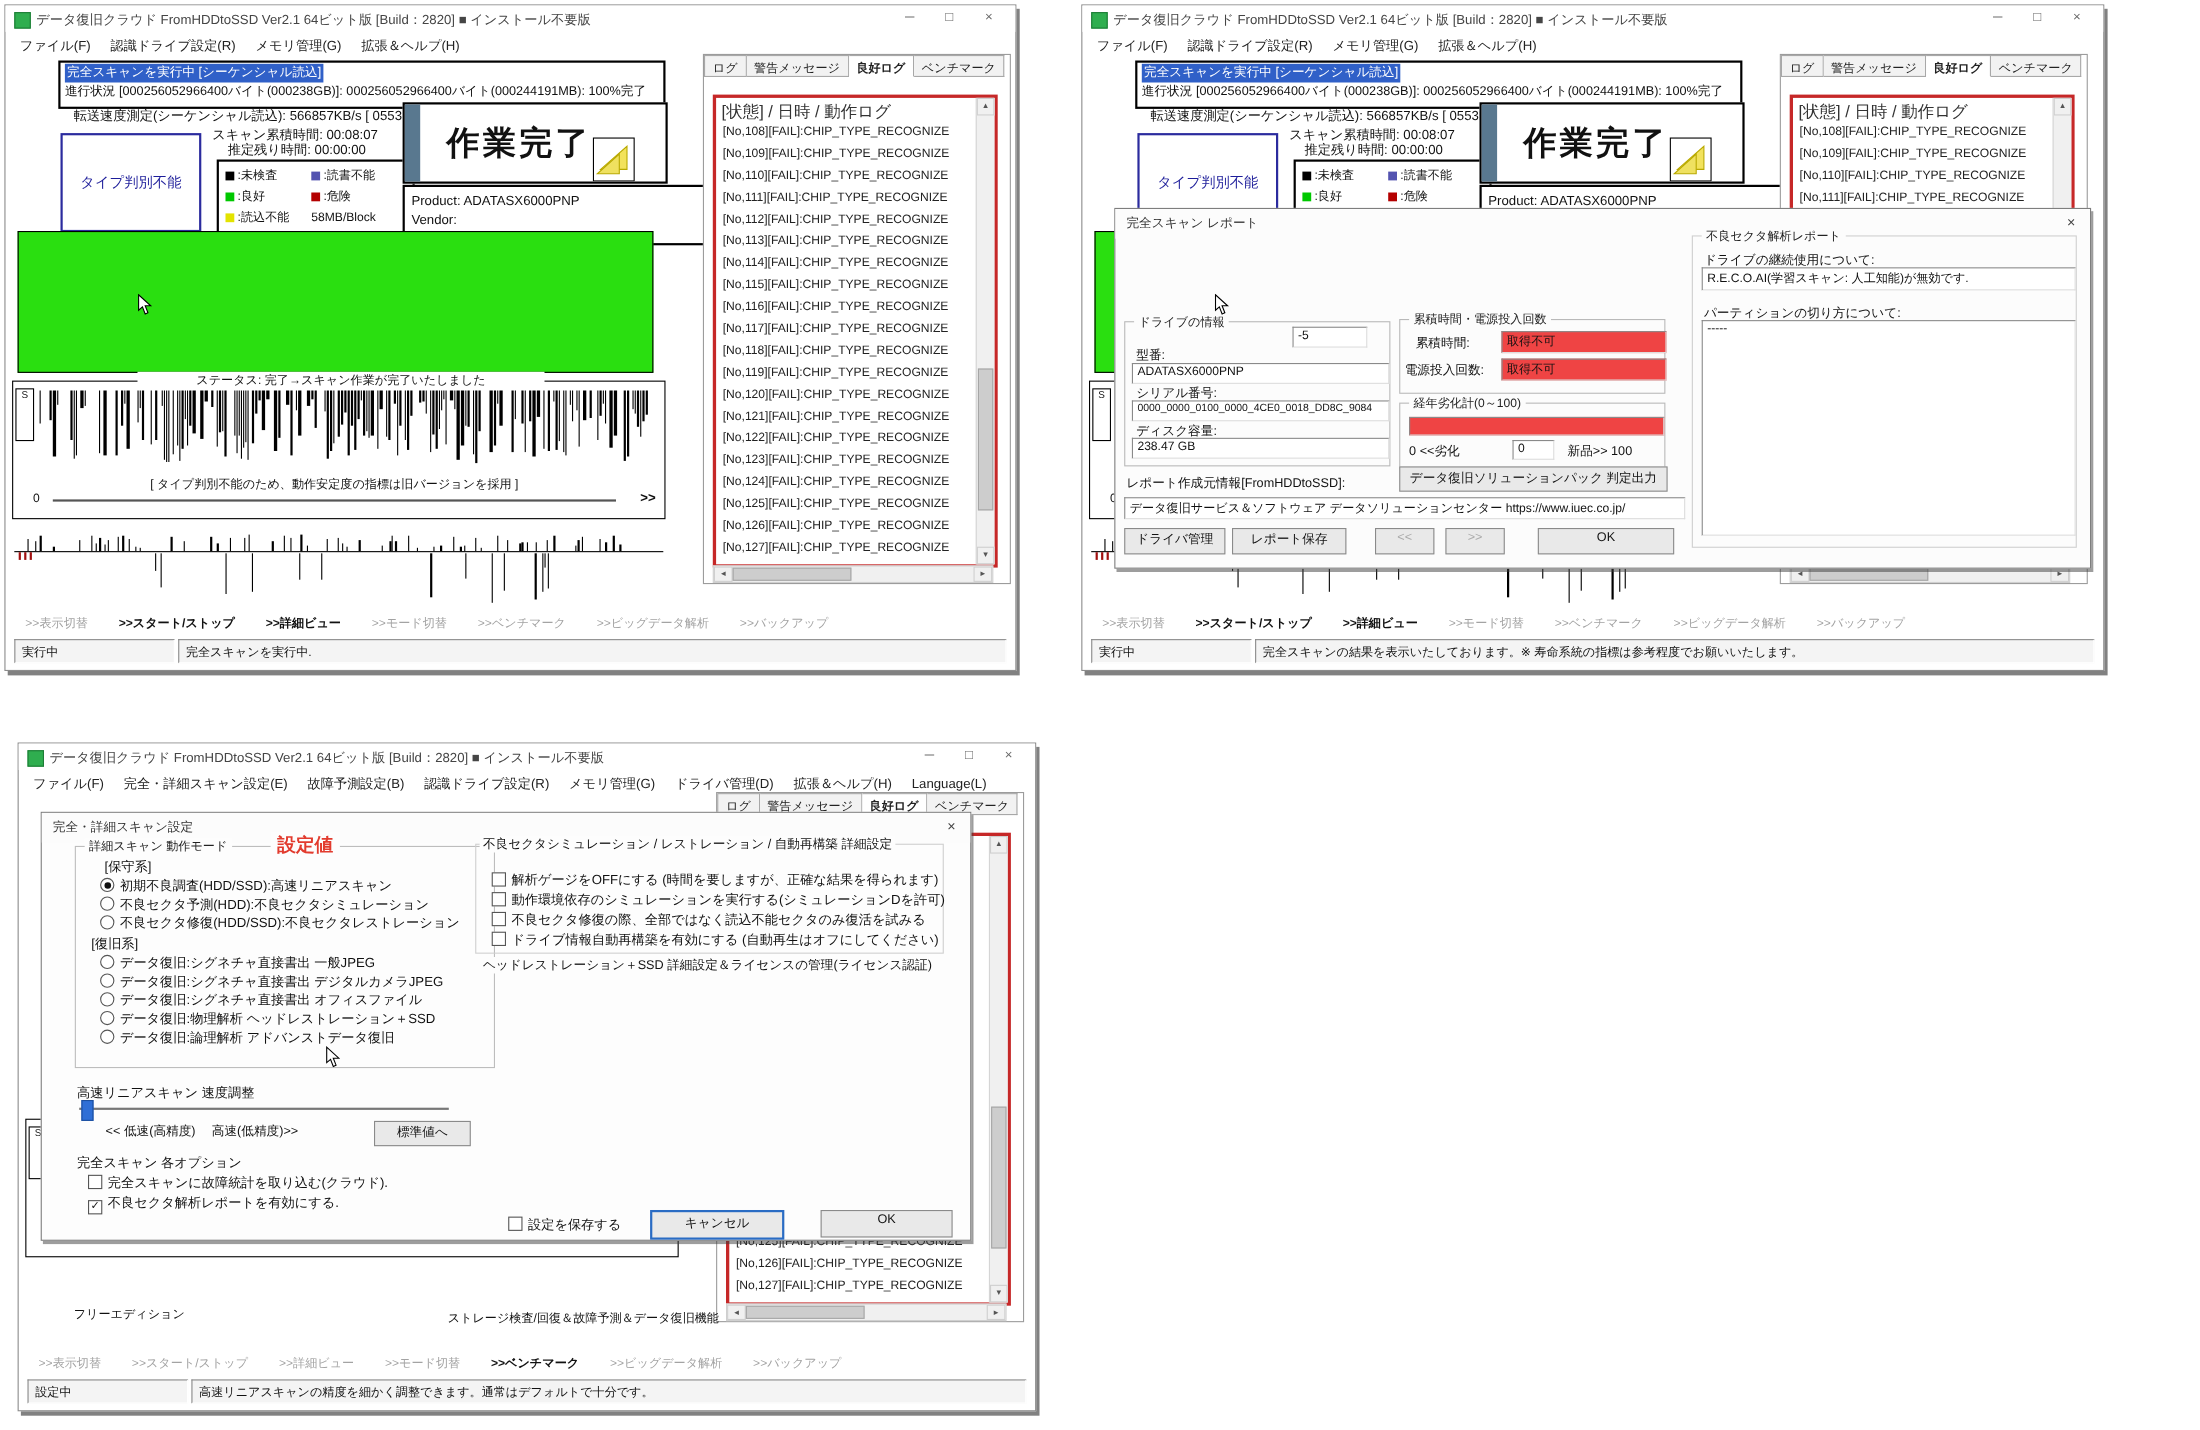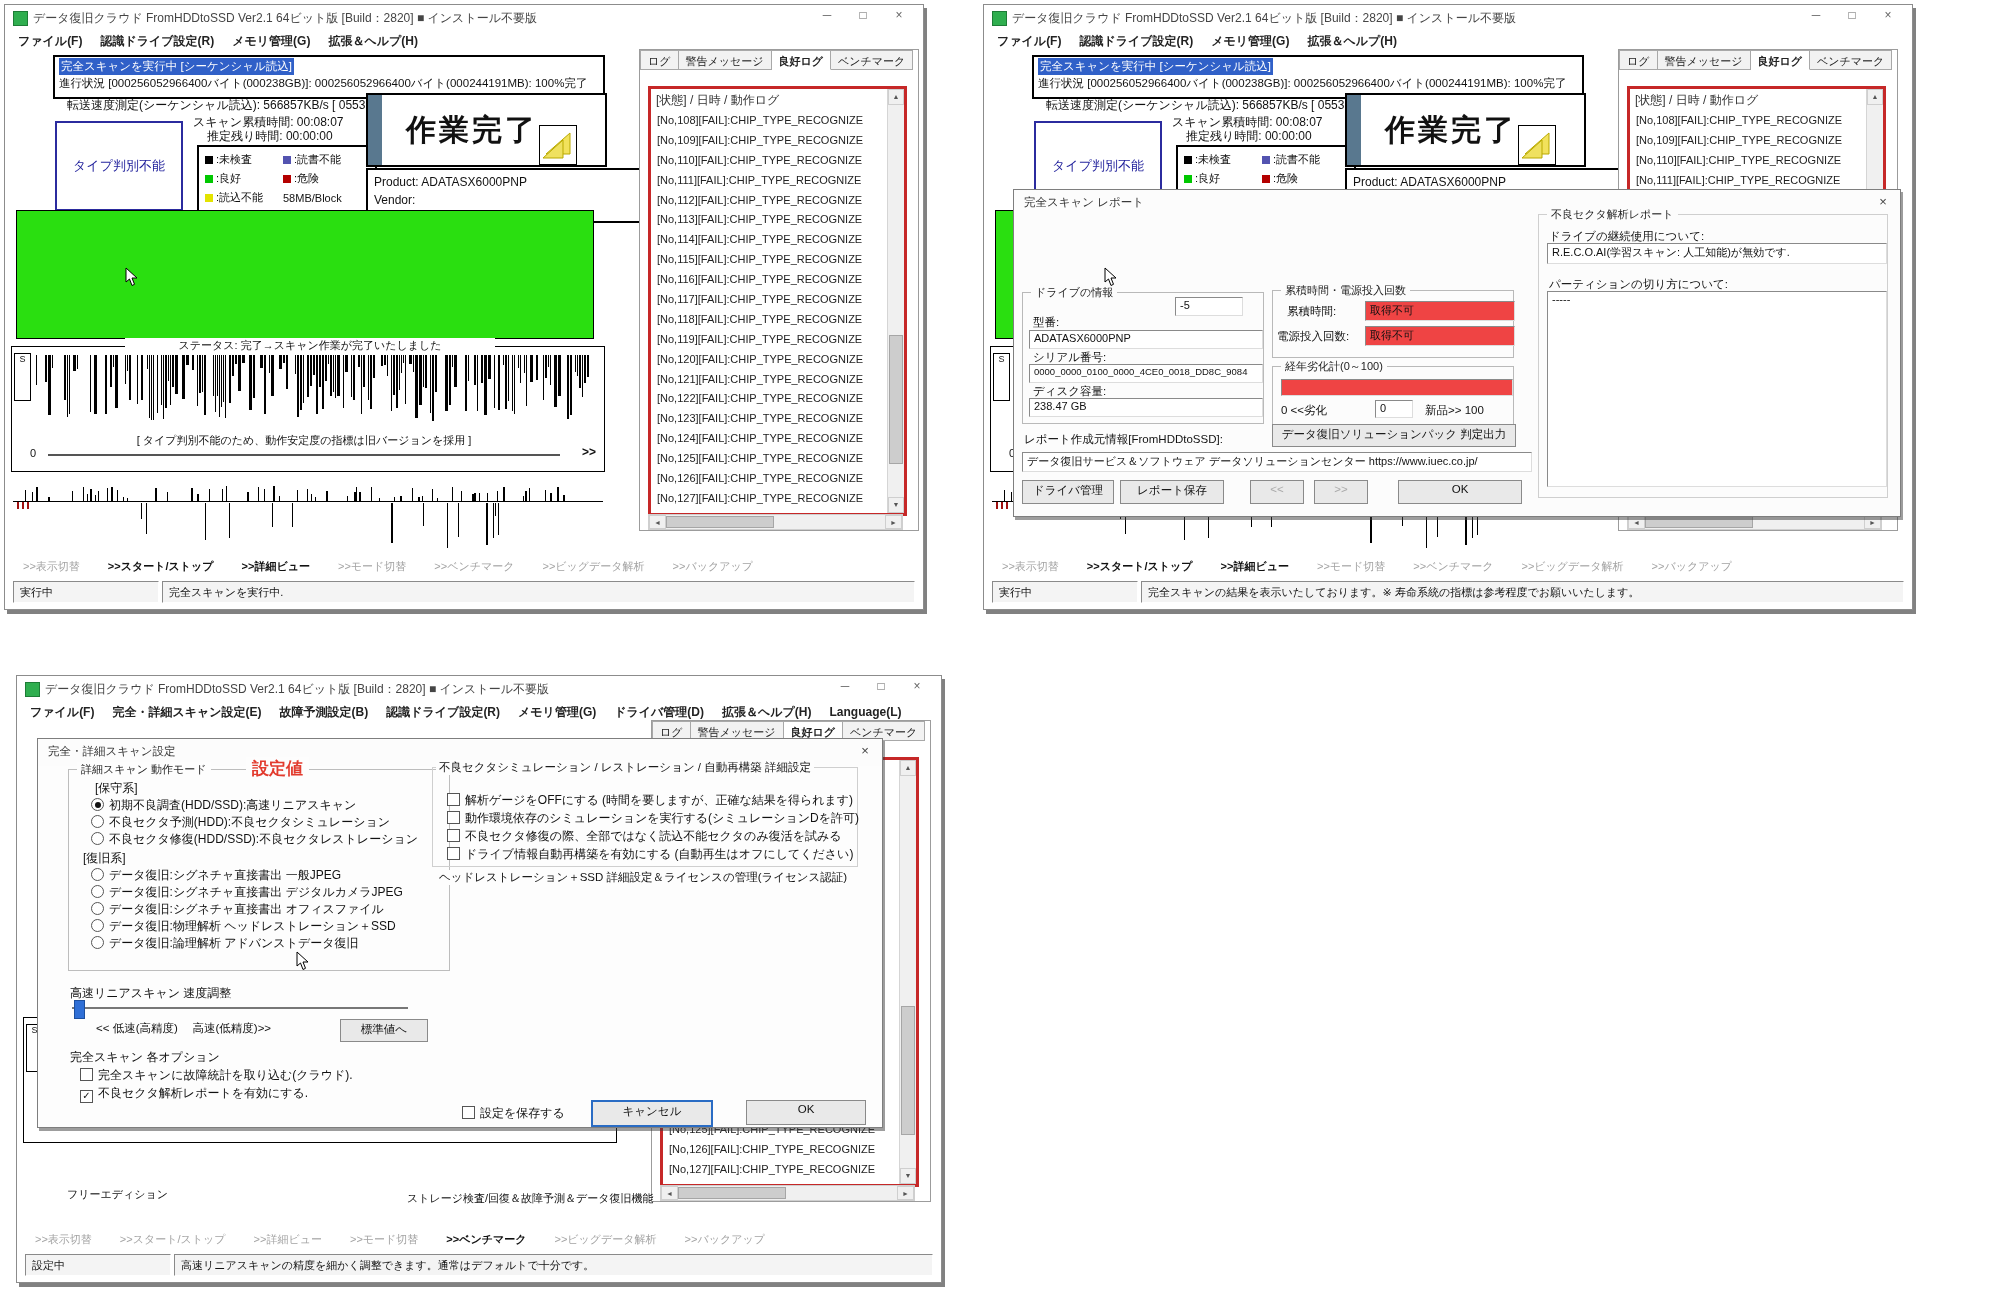--- a/index.html
+++ b/index.html
@@ -5,21 +5,21 @@
   html,body{margin:0;padding:0;background:#fff;}
   body{font-family:"Liberation Sans","DejaVu Sans",sans-serif;color:#111;}
   .desktop{position:relative;width:2000px;height:1300px;background:#fff;overflow:hidden;}
   .abs{position:absolute;}
   .win{position:absolute;background:#fff;border:1px solid #8c8c8c;box-shadow:3px 4px 0 rgba(45,45,45,.6);}
   .titlebar{position:absolute;left:0;top:0;right:0;height:24px;background:#fff;}
   .appicon{position:absolute;left:8px;top:6px;width:13px;height:13px;background:#2fae4f;border:1px solid #1d7c36;}
   .apptitle{position:absolute;left:28px;top:5px;font-size:12px;color:#454545;white-space:nowrap;}
   .wbtns{position:absolute;right:14px;top:3px;display:flex;gap:16px;color:#666;font-size:12px;}
   .wbtn{width:20px;text-align:center;cursor:default;}
-  .menubar{position:absolute;left:4px;top:26px;right:0;height:20px;font-size:12px;color:#222;white-space:nowrap;font-weight:bold;}
+  .menubar{position:absolute;left:4px;top:26px;right:0;height:20px;font-size:12px;color:#222;white-space:nowrap;}
   .menu-item{display:inline-block;margin:2px 9px;}
   
   .progress-box{border:2px solid #000;padding:1px 4px;font-size:11.5px;line-height:17px;white-space:nowrap;overflow:hidden;background:#fff;}
   .hl{background:#3060c8;color:#fff;display:inline-block;padding:0 2px;}
   .plain-label{font-size:12px;white-space:nowrap;}
   .typebox{border:2px solid #2b2b9e;color:#1d1d9a;font-size:13px;display:flex;align-items:center;justify-content:center;background:#fff;}
   .legendbox{border:2px solid #000;padding:5px 6px 2px;font-size:11px;background:#fff;}
   .legend-grid{display:grid;grid-template-columns:78px auto;row-gap:4px;}
   .leg-item{display:flex;align-items:center;gap:3px;white-space:nowrap;}
   .sw{width:8px;height:8px;display:inline-block;}
@@ -36,21 +36,21 @@
   .slider-zero{position:absolute;left:18px;top:100px;font-size:11px;}
   .slider-track{position:absolute;left:36px;right:44px;top:107px;border-top:2px solid #555;}
   .slider-ff{position:absolute;right:8px;top:98px;font-size:12px;font-weight:600;}
   
   .logpanel{left:634px;top:44px;width:278px;height:480px;border:1px solid #9c9c9c;background:#fff;position:absolute;}
   .tabs{position:absolute;left:0;top:0;height:20px;display:flex;}
   .tab{font-size:11px;padding:3px 7px 2px;background:#f2f2f2;border:1px solid #a8a8a8;border-left:none;white-space:nowrap;color:#222;}
   .tab:first-child{border-left:1px solid #a8a8a8;}
   .tab.sel{background:#fff;border-bottom:1px solid #fff;font-weight:600;}
   .loglist{position:absolute;left:8px;top:36px;width:253px;height:424px;border:3px solid #c62828;background:#fff;}
-  .loghdr{height:19px;padding:3px 5px 0;font-size:12px;color:#333;white-space:nowrap;}
+  .loghdr{height:19px;padding:3px 5px 0;font-size:15px;color:#333;white-space:nowrap;}
   .log-rows{position:absolute;top:22px;left:2px;right:18px;bottom:2px;overflow:hidden;}
   .log-row{height:19.9px;line-height:19.5px;font-size:11px;color:#222;padding-left:4px;white-space:nowrap;}
   .vscroll{position:absolute;right:0;top:0;bottom:0;width:16px;background:#f0f0f0;border-left:1px solid #d5d5d5;}
   .varrow{position:absolute;left:0;right:0;height:14px;font-size:7px;color:#555;text-align:center;line-height:14px;background:#f0f0f0;border:1px solid #cfcfcf;}
   .vthumb{position:absolute;left:1px;right:1px;top:58%;height:30%;background:#cdcdcd;border:1px solid #a6a6a6;}
   .hscroll{position:absolute;left:8px;top:464px;width:253px;height:14px;background:#f0f0f0;border:1px solid #cfcfcf;}
   .harrow{position:absolute;top:0;bottom:0;width:15px;font-size:7px;color:#555;text-align:center;line-height:13px;background:#f0f0f0;border:1px solid #cfcfcf;}
   .hthumb{position:absolute;left:17px;top:1px;bottom:1px;width:42%;background:#cdcdcd;border:1px solid #a6a6a6;}
   
   .footer-row{position:absolute;left:18px;right:10px;bottom:34px;height:16px;display:flex;gap:28px;font-size:11px;white-space:nowrap;}

